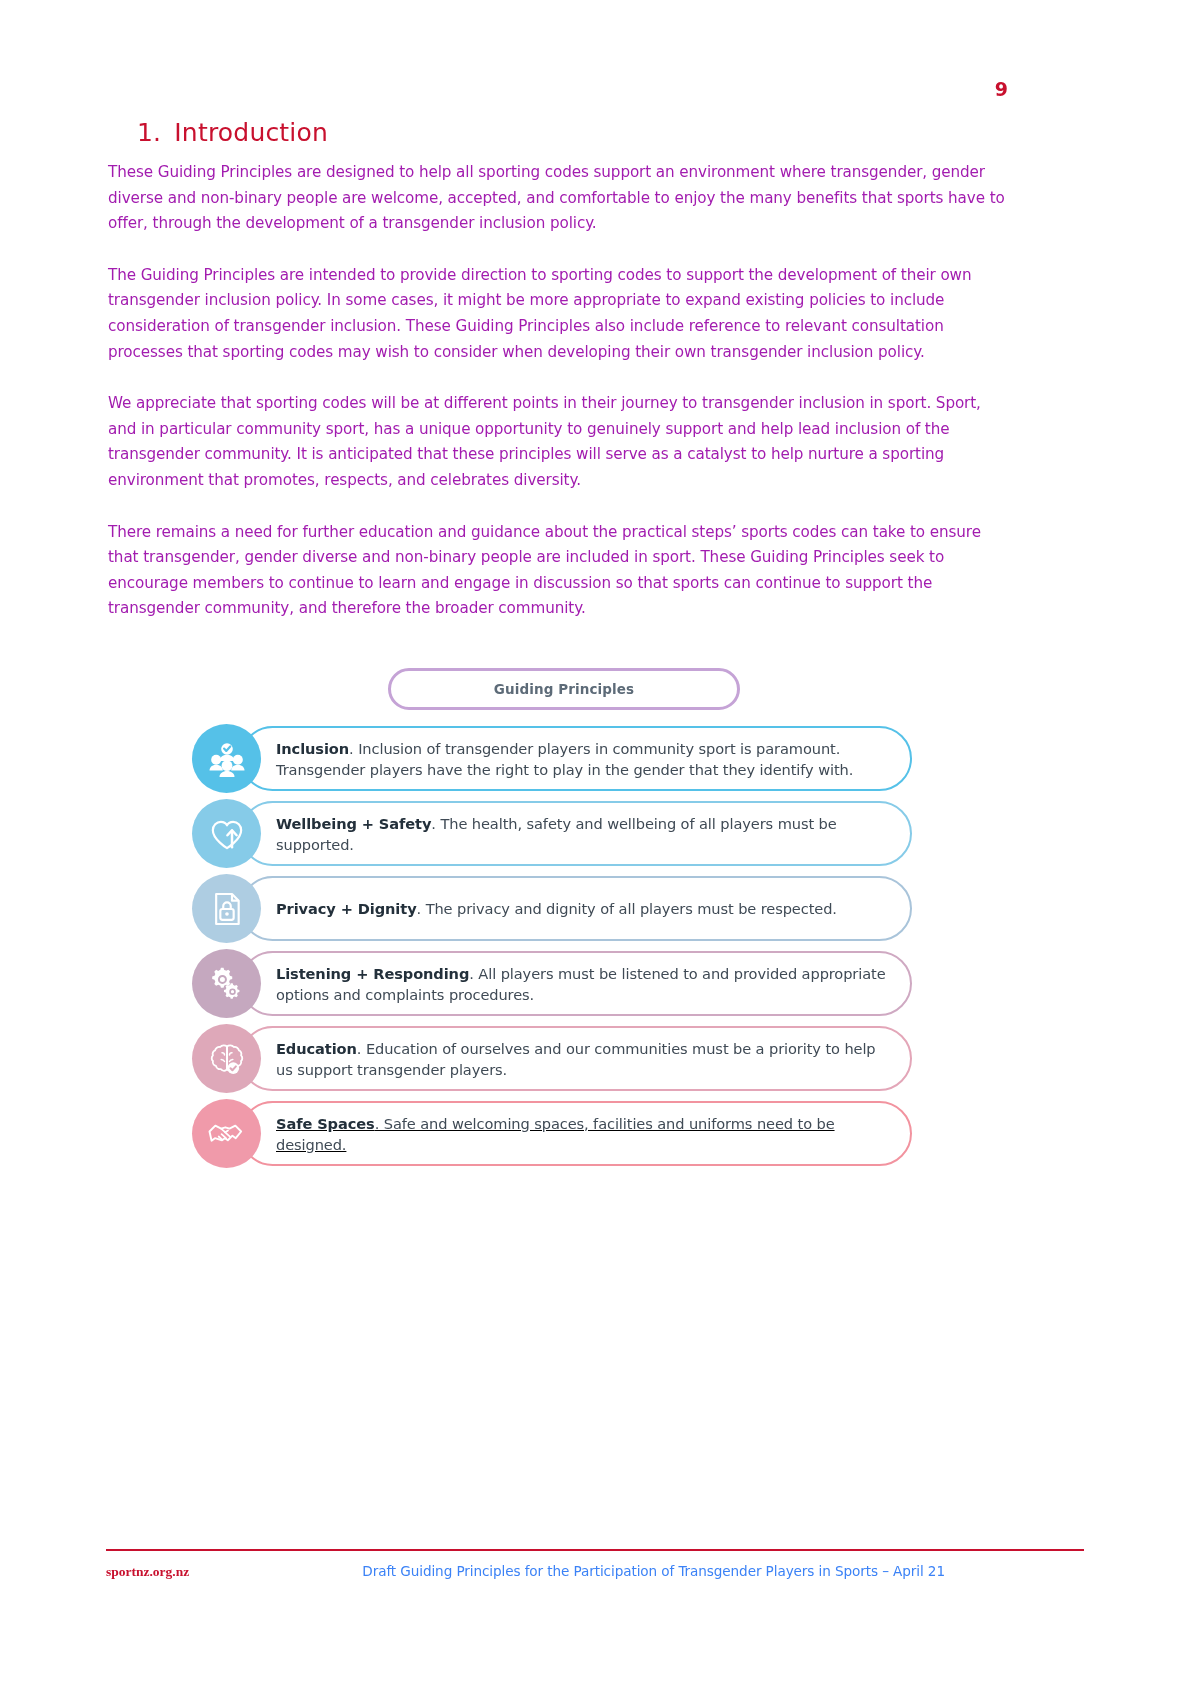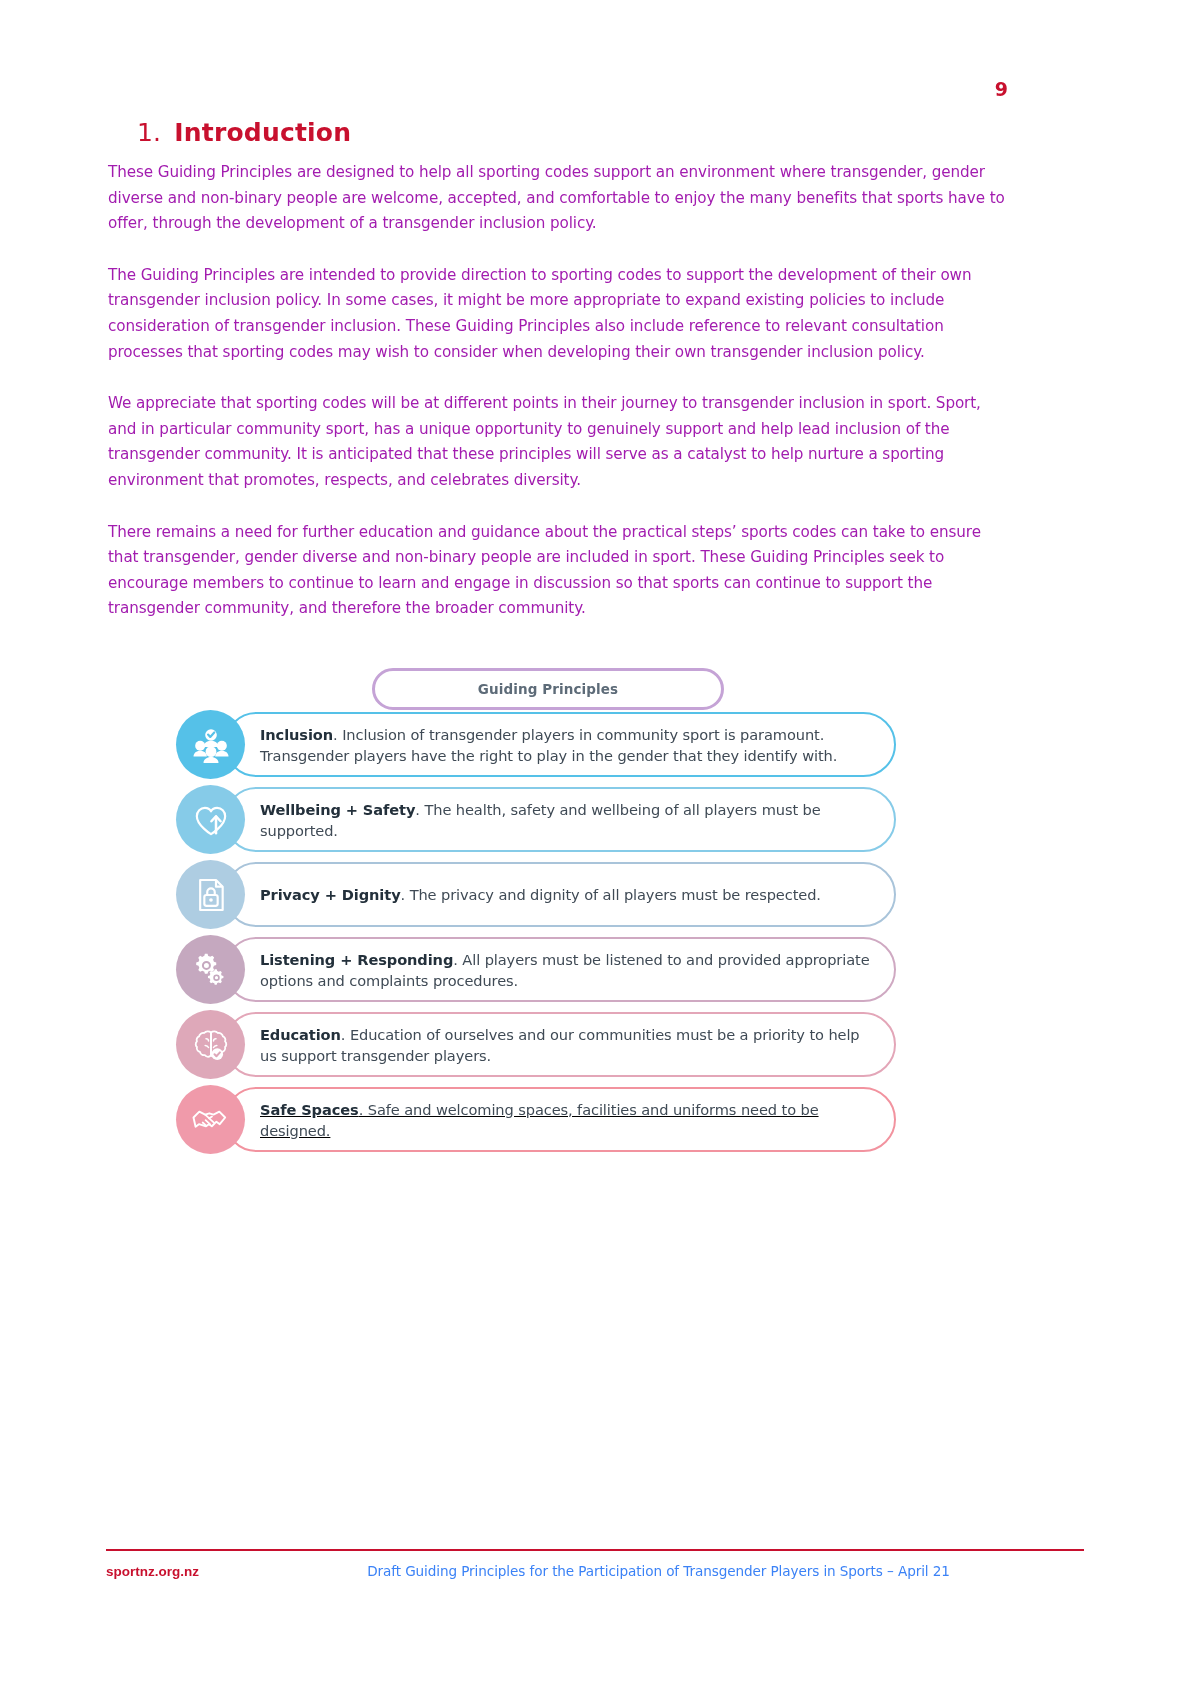--- a/index.html
+++ b/index.html
@@ -40,21 +40,21 @@
     align-items: baseline;
     color: #c8102e;
   }
   .doc-heading .num {
     font-size: 25px;
     font-weight: 400;
     letter-spacing: 0.2px;
   }
   .doc-heading .title {
     font-size: 25px;
-    font-weight: 700;
+    font-weight: 400;
     margin-left: 13px;
     letter-spacing: 0.2px;
   }
 
   
   .body-copy {
     position: absolute;
     top: 160px;
     left: 108px;
     width: 900px;
@@ -66,21 +66,21 @@
     line-height: 25.6px;
     color: #a21caf;
     letter-spacing: -0.1px;
     text-align: left;
   }
 
   
   .diagram {
     position: absolute;
     top: 668px;
-    left: 176px;
+    left: 192px;
     width: 720px;
   }
 
   .gp-header {
     margin-left: 196px;
     width: 352px;
     height: 42px;
     border: 3px solid #c5a3d6;
     border-radius: 24px;
     background: #ffffff;
@@ -91,21 +91,21 @@
   }
   .gp-header .gp-label {
     font-family: "DejaVu Sans", sans-serif;
     font-size: 13.5px;
     font-weight: 700;
     color: #5d6b78;
     letter-spacing: 0.1px;
   }
 
   .principles {
-    margin-top: 2px;
+    margin-top: 16px;
   }
   .row {
     position: relative;
     height: 65px;
     margin-bottom: 10px;
   }
   .row .pill {
     position: absolute;
     left: 48px;
     right: 0;
@@ -161,21 +161,21 @@
   }
   .footer {
     position: absolute;
     left: 106px;
     right: 106px;
     top: 1563px;
     display: flex;
     align-items: baseline;
   }
   .footer .brand {
-    font-family: Liberation Sans, sans-serif;
+    font-family: Liberation Serif, serif;
     font-size: 13.5px;
     font-weight: 700;
     color: #c8102e;
     white-space: nowrap;
     text-align: right;
   }
   .footer .doc-ref {
     flex: 1;
     text-align: center;
     font-family: "DejaVu Sans", sans-serif;

